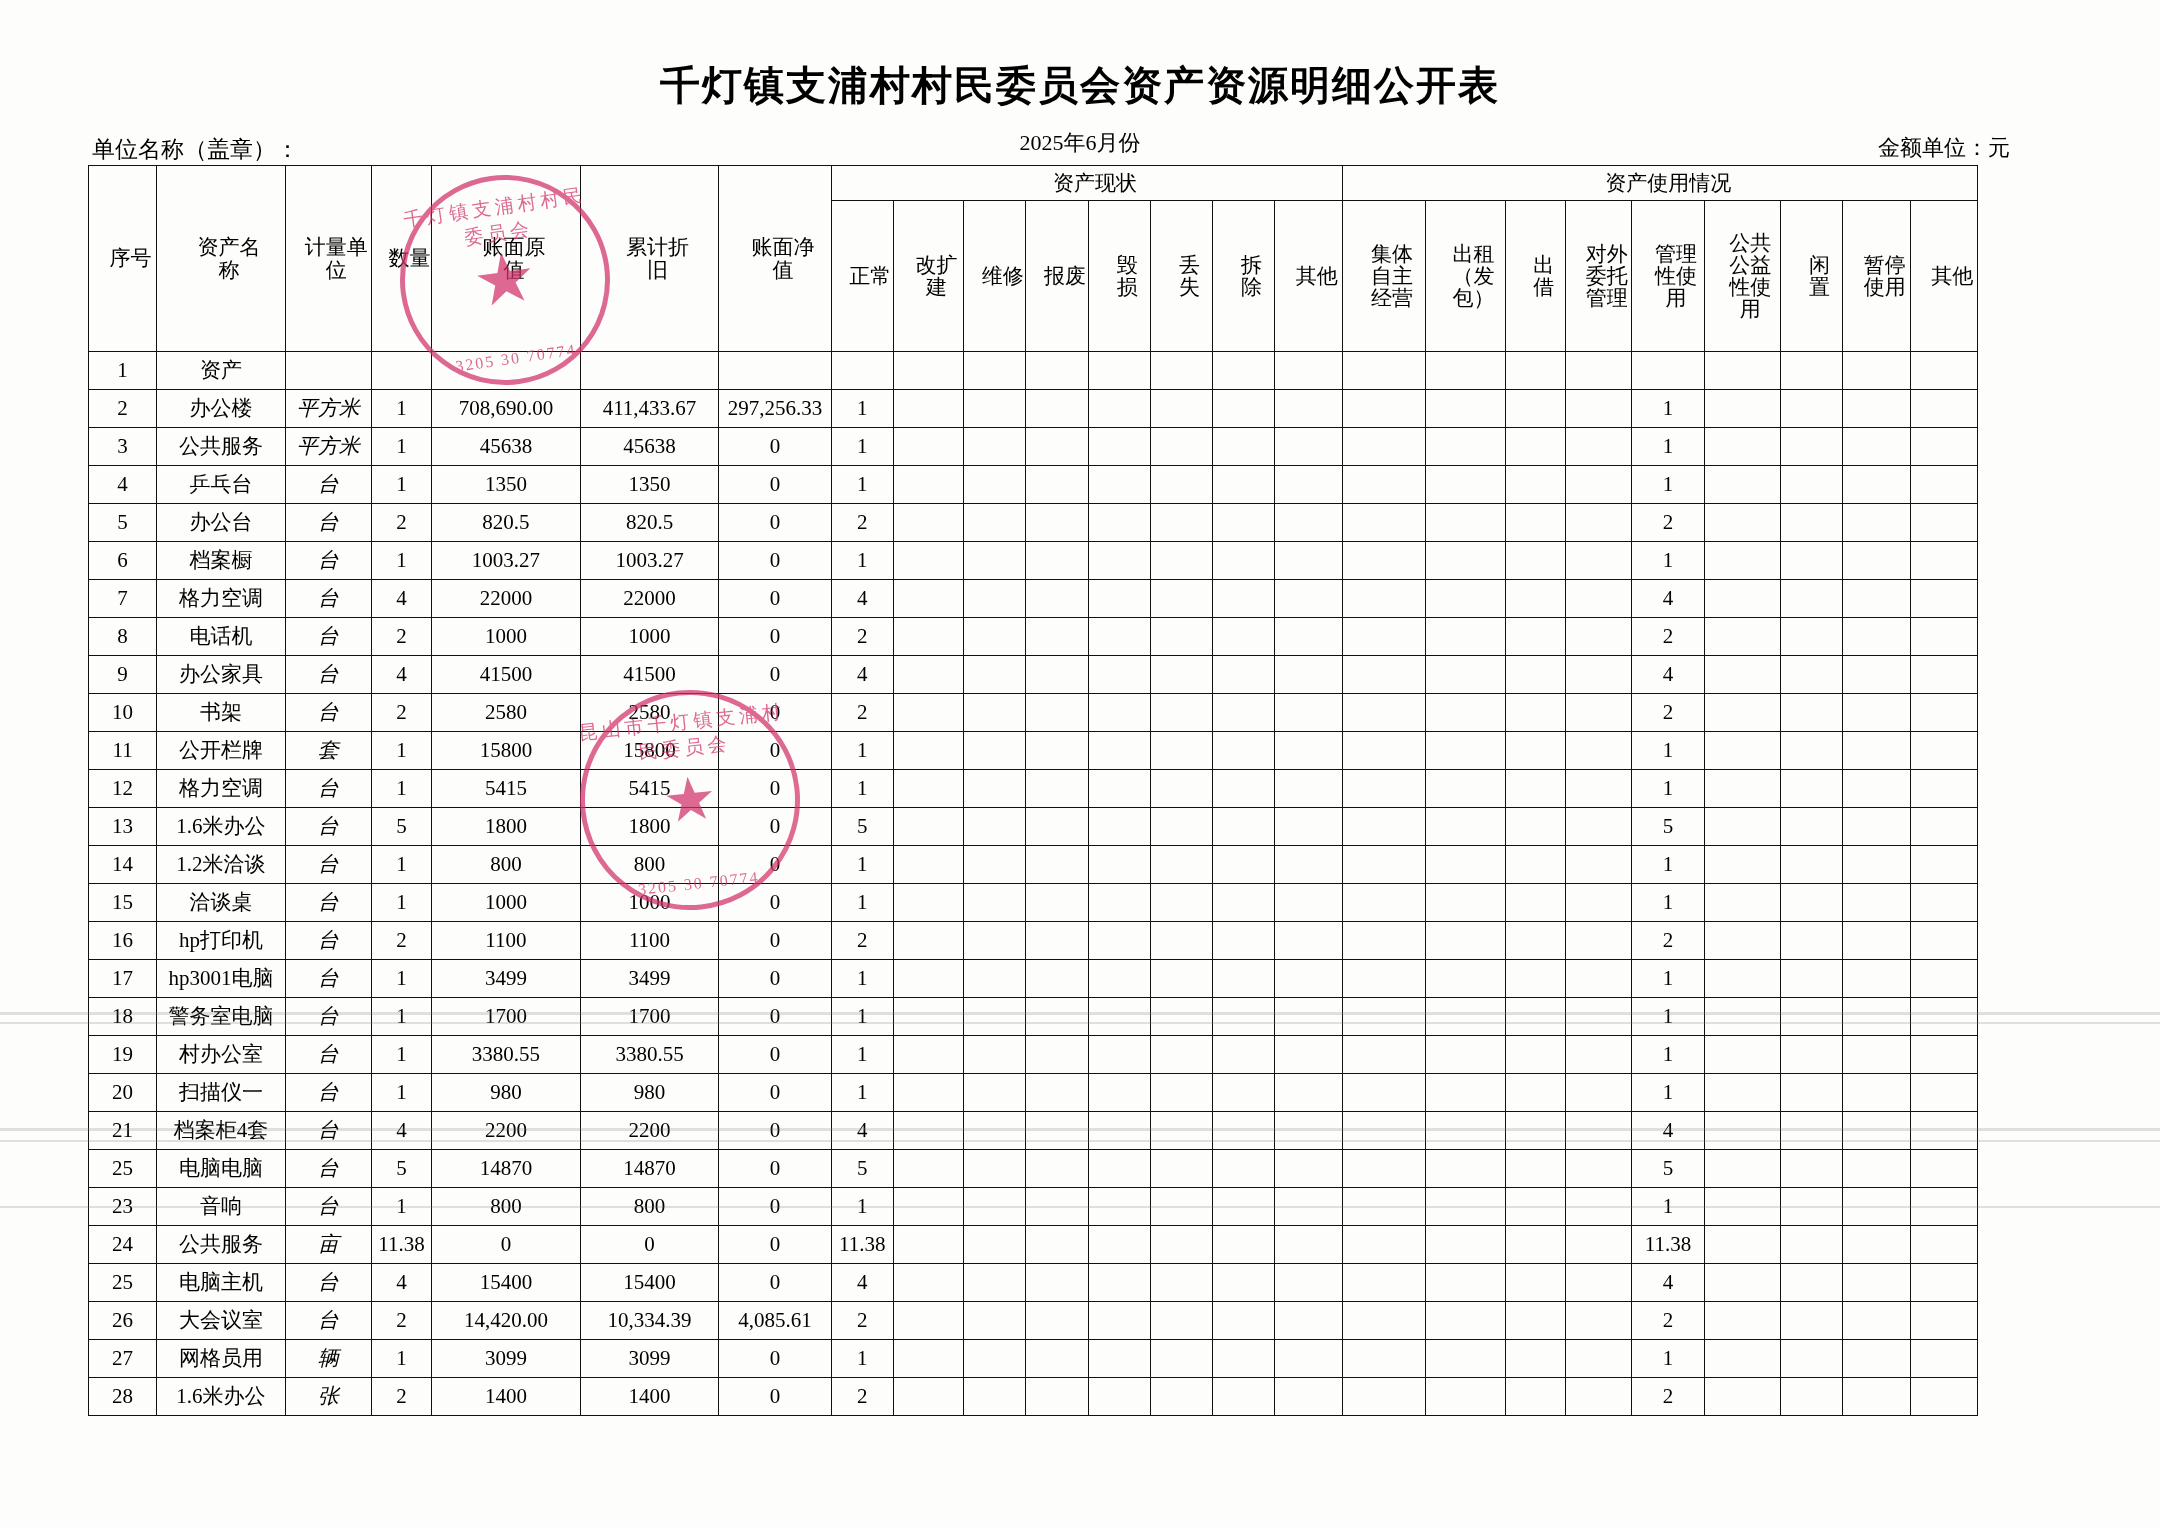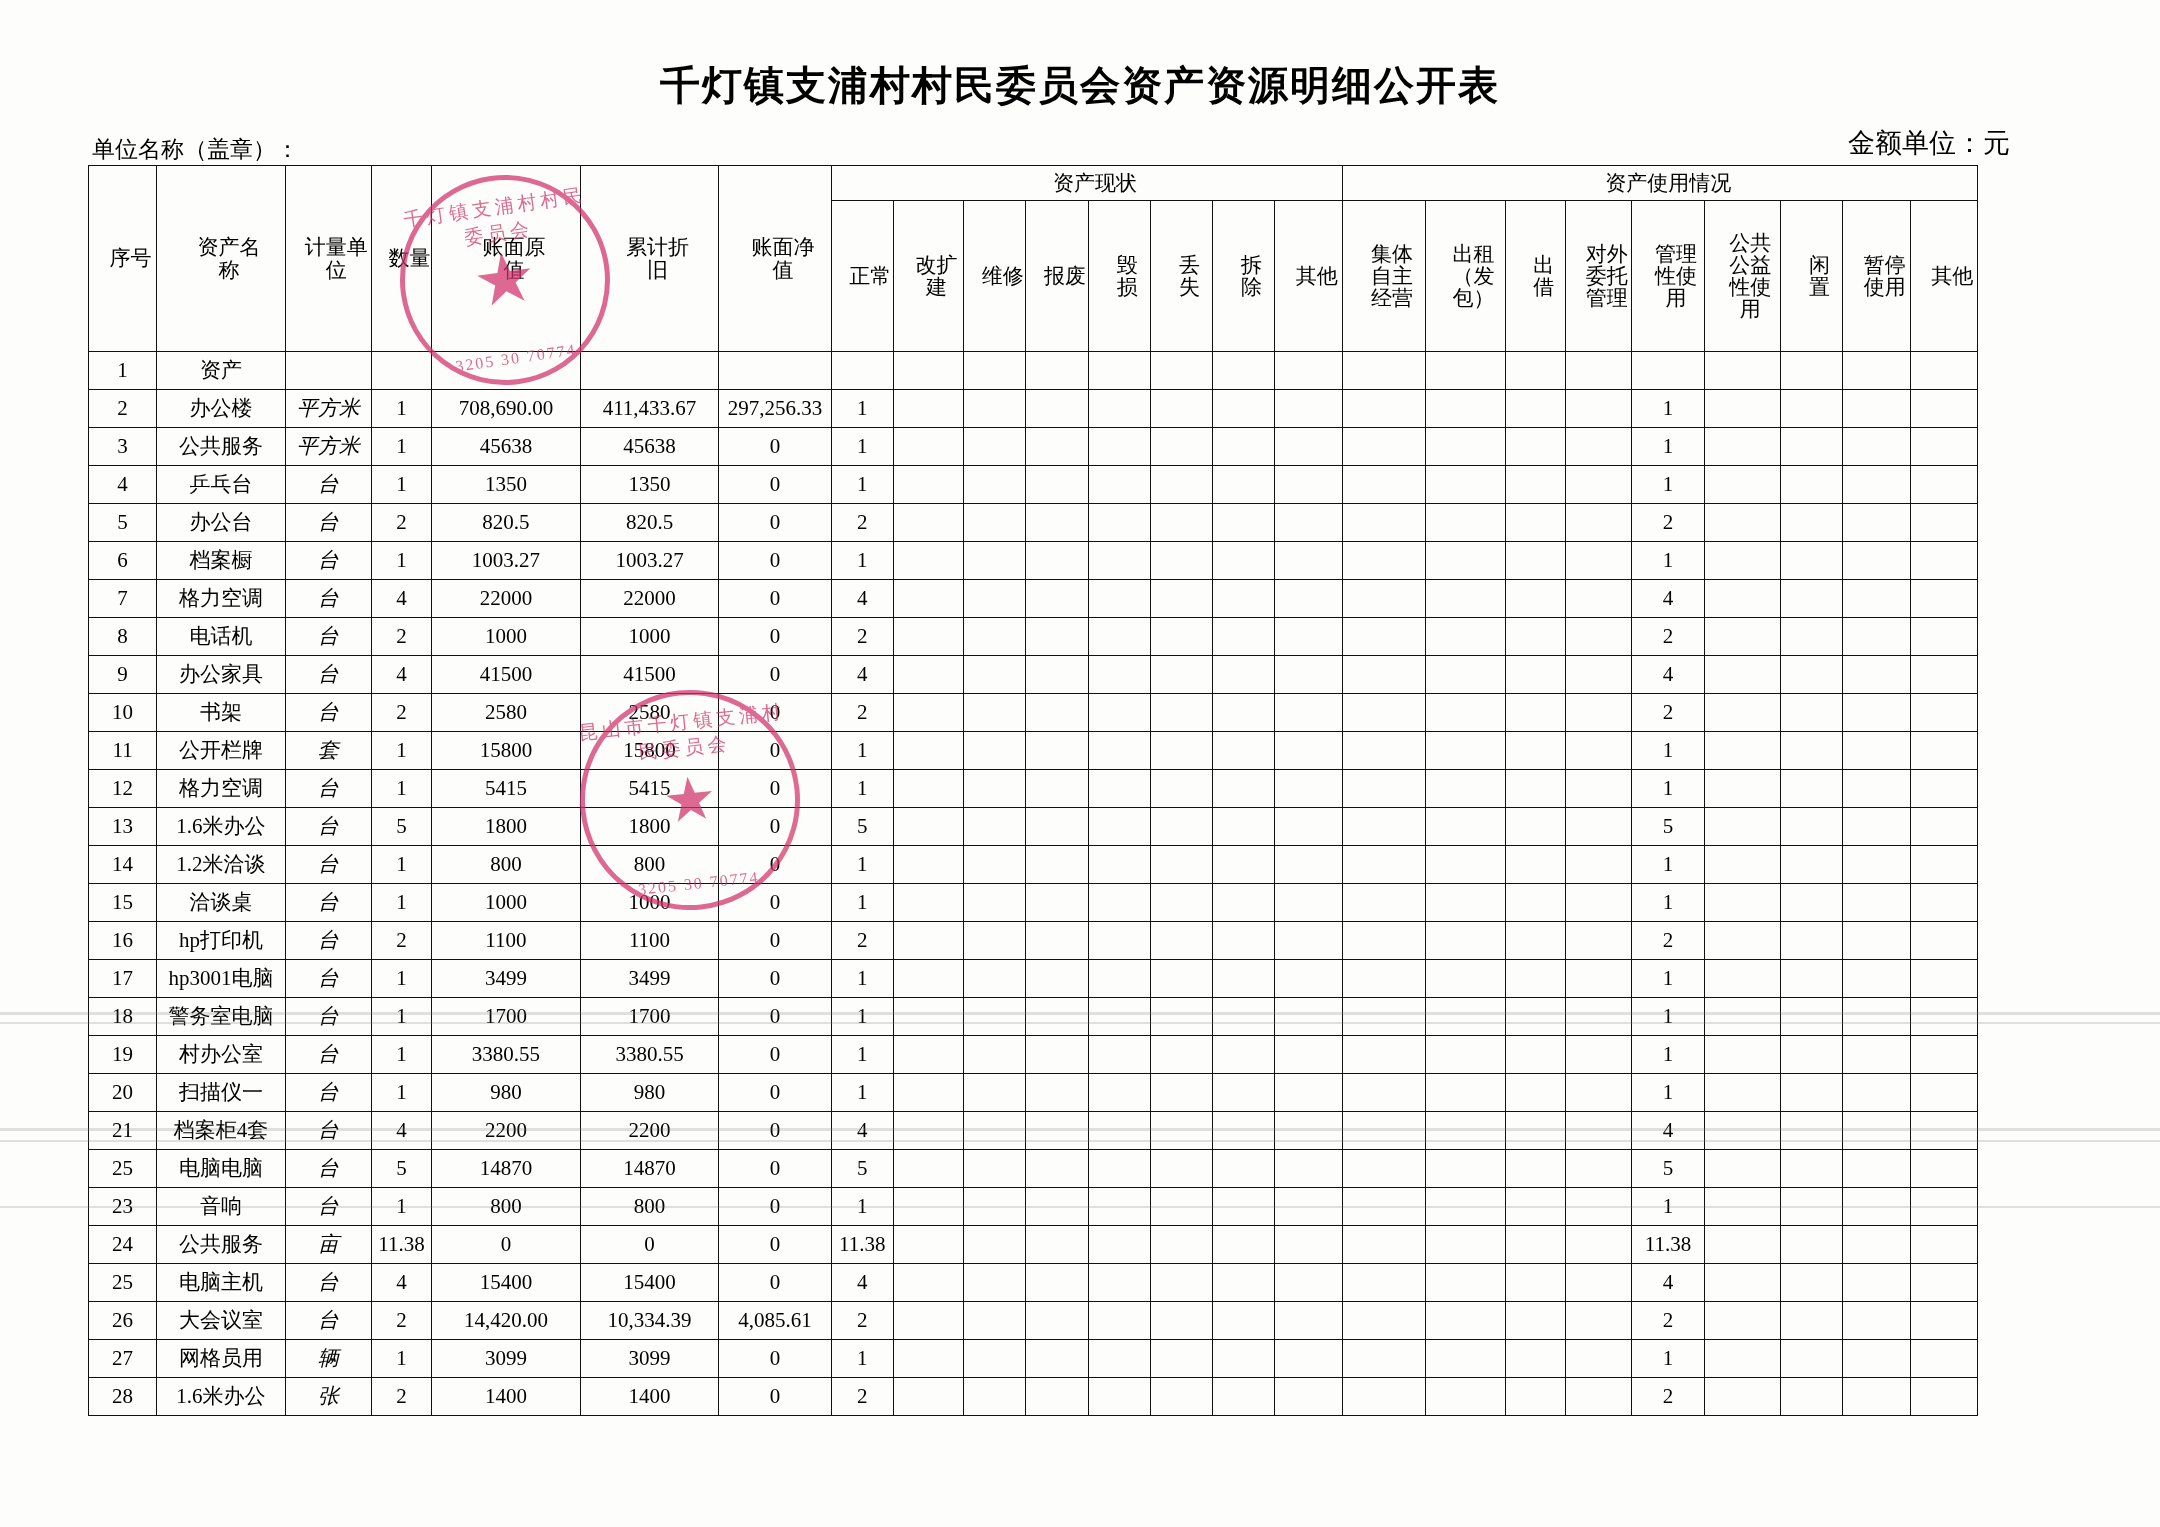--- a/index.html
+++ b/index.html
@@ -50,23 +50,23 @@
     font-size: 22px;
   }
   .unit-name {
     position: absolute;
     top: 134px;
     left: 92px;
     font-size: 23px;
   }
   .amount-unit {
     position: absolute;
-    top: 125px;
+    top: 133px;
     right: 150px;
-    font-size: 27px;
+    font-size: 22px;
   }
 
   table.sheet {
     position: absolute;
     top: 165px;
     left: 88px;
     width: 1890px;
     border-collapse: collapse;
     table-layout: fixed;
   }
@@ -142,20 +142,21 @@
     left: 580px; top: 690px;
     transform: rotate(-6deg);
   }
 </style>
 </head>
 <body>
 
 <div class="page">
 
   <div class="title">千灯镇支浦村村民委员会资产资源明细公开表</div>
+  <div class="subtitle">2025年6月份</div>
   <div class="unit-name">单位名称（盖章）：</div>
   <div class="amount-unit">金额单位：元</div>
 
   <table class="sheet">
     <colgroup>
       <col style="width:68px">
         <col style="width:128px">
         <col style="width:86px">
         <col style="width:60px">
       <col style="width:148px">

